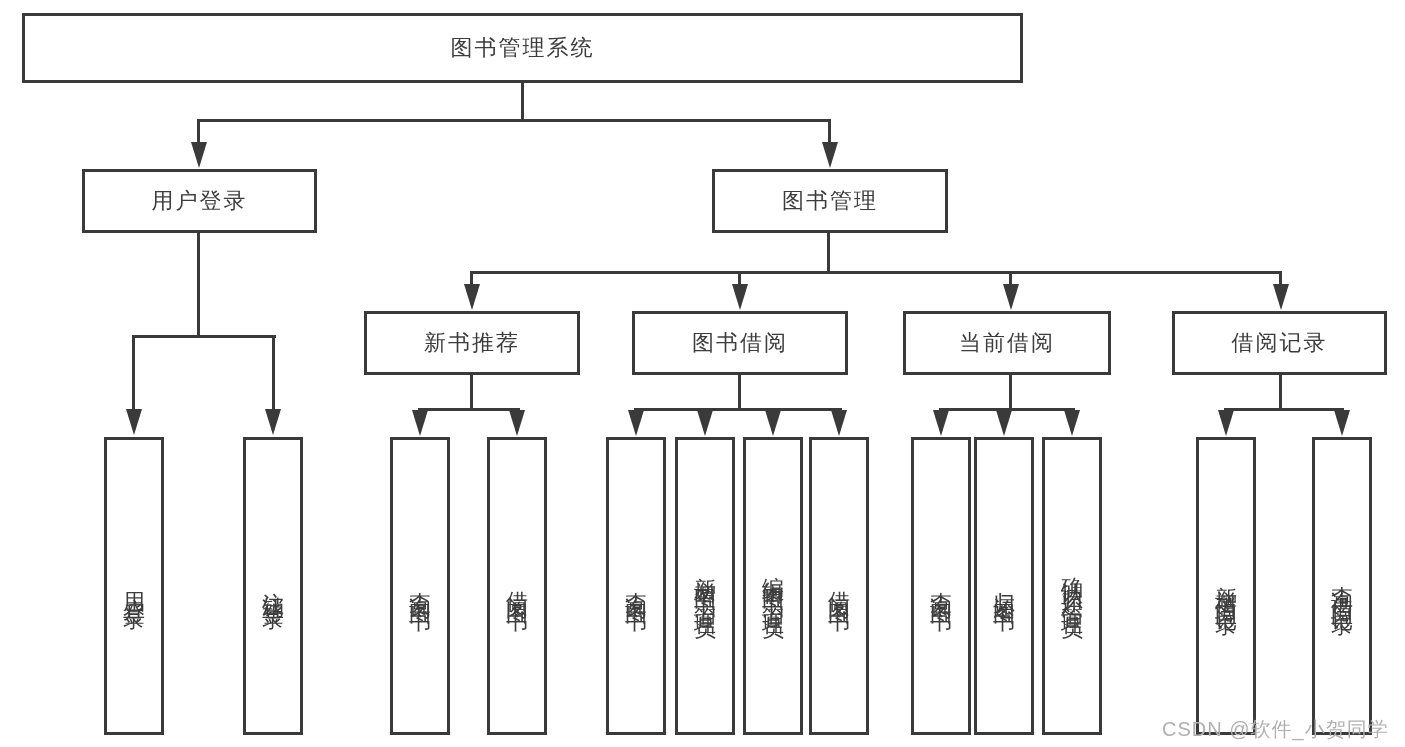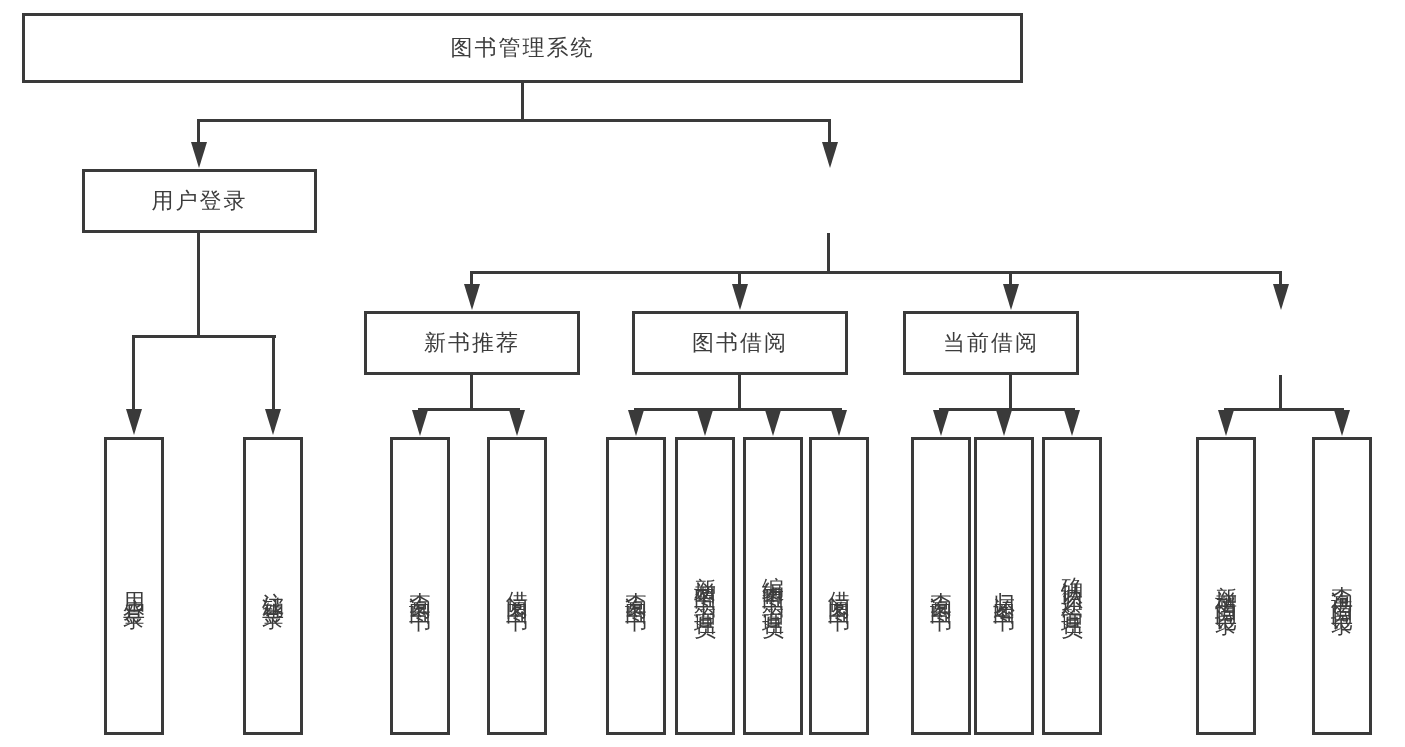--- a/index.html
+++ b/index.html
@@ -73,27 +73,29 @@
 </style>
 </head>
 <body>
 
 <div class="stage">
 
   <div class="box" style="left:22px;top:13px;width:1001px;height:70px">图书管理系统</div>
 
   <div class="box" style="left:82px;top:169px;width:235px;height:64px">用户登录</div>
 
+  <div class="box" style="left:712px;top:169px;width:236px;height:64px">图书管理</div>
 
   <div class="box" style="left:632px;top:311px;width:216px;height:64px">图书借阅</div>
 
   <div class="box" style="left:364px;top:311px;width:216px;height:64px">新书推荐</div>
 
-  <div class="box" style="left:903px;top:311px;width:176px;height:64px">当前借阅</div>
+  <div class="box" style="left:903px;top:311px;width:208px;height:64px">当前借阅</div>
 
+  <div class="box" style="left:1172px;top:311px;width:215px;height:64px">借阅记录</div>
 
   <div class="box vbox" style="left:104px;top:437px;width:60px;height:298px">用户登录</div>
 
   <div class="box vbox" style="left:243px;top:437px;width:60px;height:298px">注销登录</div>
 
   <div class="box vbox" style="left:390px;top:437px;width:60px;height:298px">查询图书</div>
 
   <div class="box vbox" style="left:487px;top:437px;width:60px;height:298px">借阅图书</div>
 
   <div class="box vbox" style="left:606px;top:437px;width:60px;height:298px">查询图书</div>
@@ -155,14 +157,15 @@
   <div class="hline" style="left:939px;top:408px;width:136px"></div>
   <div class="arrow" style="left:933px;top:410px"></div>
   <div class="arrow" style="left:996px;top:410px"></div>
   <div class="arrow" style="left:1064px;top:410px"></div>
 
   <div class="vline" style="left:1279px;top:375px;height:36px"></div>
   <div class="hline" style="left:1224px;top:408px;width:120px"></div>
   <div class="arrow" style="left:1218px;top:410px"></div>
   <div class="arrow" style="left:1334px;top:410px"></div>
 
+  <div class="watermark">CSDN @软件_小贺同学</div>
 
 </div>
 
 </body></html>

